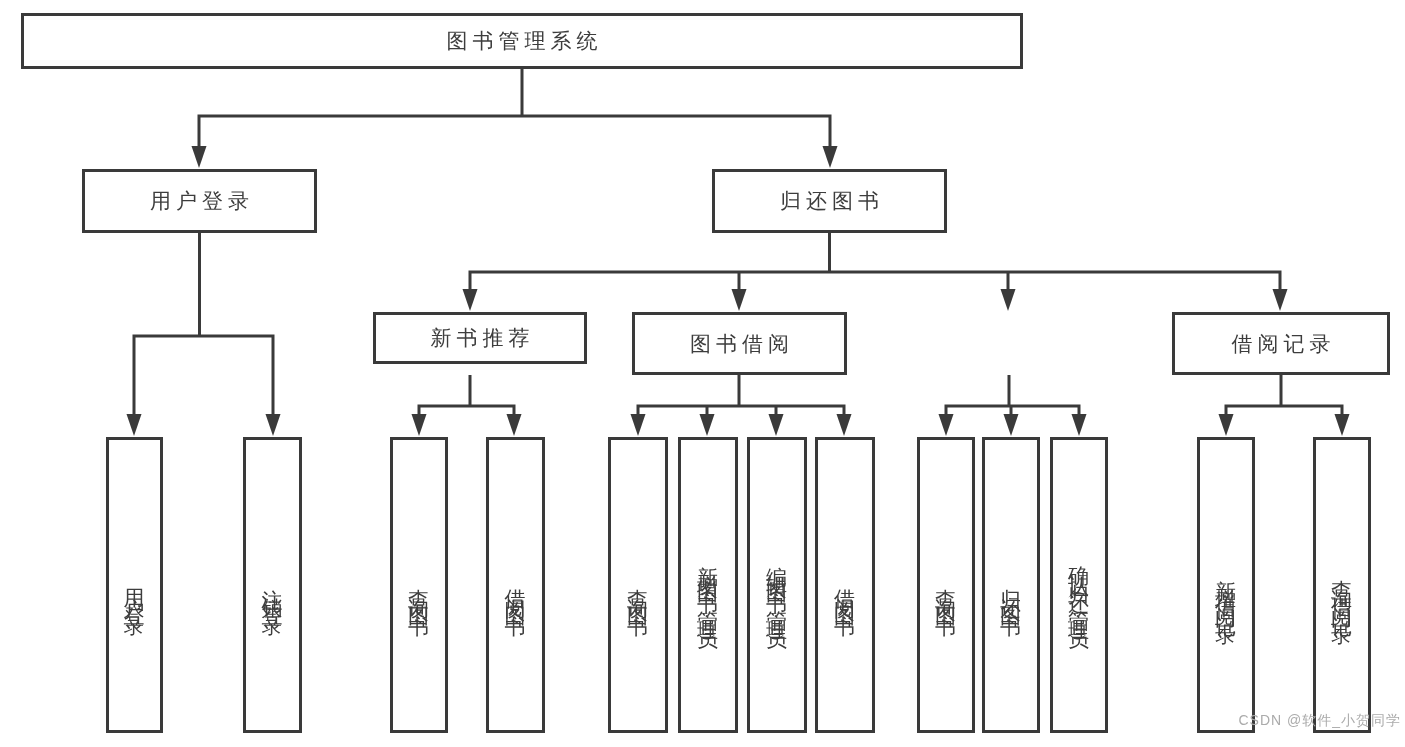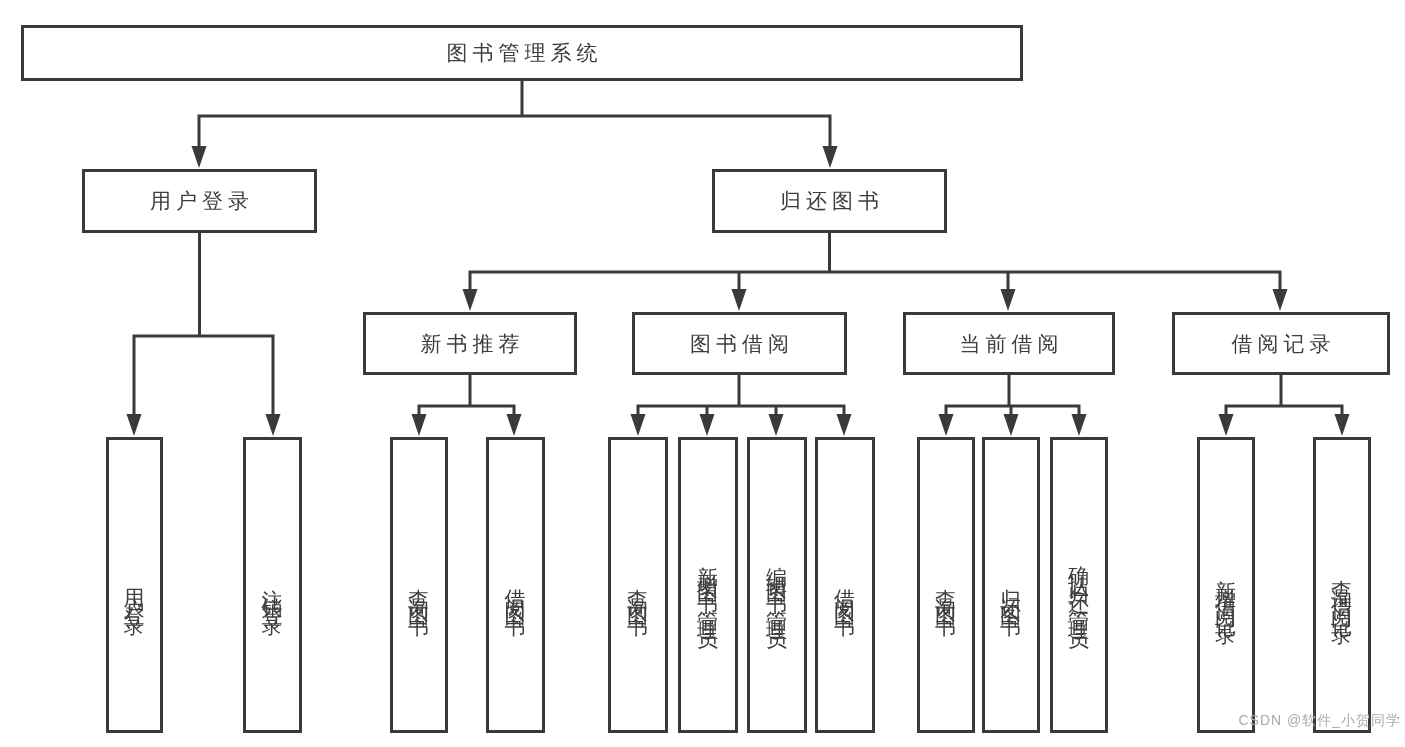--- a/index.html
+++ b/index.html
@@ -34,21 +34,20 @@
     color: var(--text);
   }
   .box.h {
     font-size: 21px;
     letter-spacing: 5px;
     padding-left: 5px; 
     white-space: nowrap;
   }
   .box.h.root-box {
     letter-spacing: 5px;
-    margin-top: 12px;
   }
   .box.v {
     writing-mode: vertical-rl;
     text-orientation: mixed;
     font-size: 21px;
     letter-spacing: 9px;
     padding-top: 9px; 
     line-height: 1;
   }
   .watermark {
@@ -110,23 +109,22 @@
       <polygon points="1071.5,414 1086.5,414 1079,436" fill="#3a3a3a"></polygon>
       <polygon points="1218.5,414 1233.5,414 1226,436" fill="#3a3a3a"></polygon>
       <polygon points="1334.5,414 1349.5,414 1342,436" fill="#3a3a3a"></polygon>
     </svg>
 
   <div class="box h root-box" style="left:21px; top:13px; width:1002px; height:56px;">图书管理系统</div>
 
   <div class="box h" style="left:82px; top:169px; width:235px; height:64px;">用户登录</div>
   <div class="box h" style="left:712px; top:169px; width:235px; height:64px;">归还图书</div>
 
-  <div class="box h" style="left:363px; top:312px; width:214px; height:63px;">新书推荐</div>
+  <div class="box h" style="left:373px; top:312px; width:214px; height:52px;">新书推荐</div>
   <div class="box h" style="left:632px; top:312px; width:215px; height:63px;">图书借阅</div>
-  <div class="box h" style="left:903px; top:312px; width:212px; height:63px;">当前借阅</div>
   <div class="box h" style="left:1172px; top:312px; width:218px; height:63px;">借阅记录</div>
 
   <div class="box v" style="left:106px; top:437px; width:57px; height:296px;">用户登录</div>
   <div class="box v" style="left:243px; top:437px; width:59px; height:296px;">注销登录</div>
 
   <div class="box v" style="left:390px; top:437px; width:58px; height:296px;">查询图书</div>
   <div class="box v" style="left:486px; top:437px; width:59px; height:296px;">借阅图书</div>
 
   <div class="box v" style="left:608px; top:437px; width:60px; height:296px;">查询图书</div>
   <div class="box v" style="left:678px; top:437px; width:60px; height:296px;">新增图书（管理员）</div>

